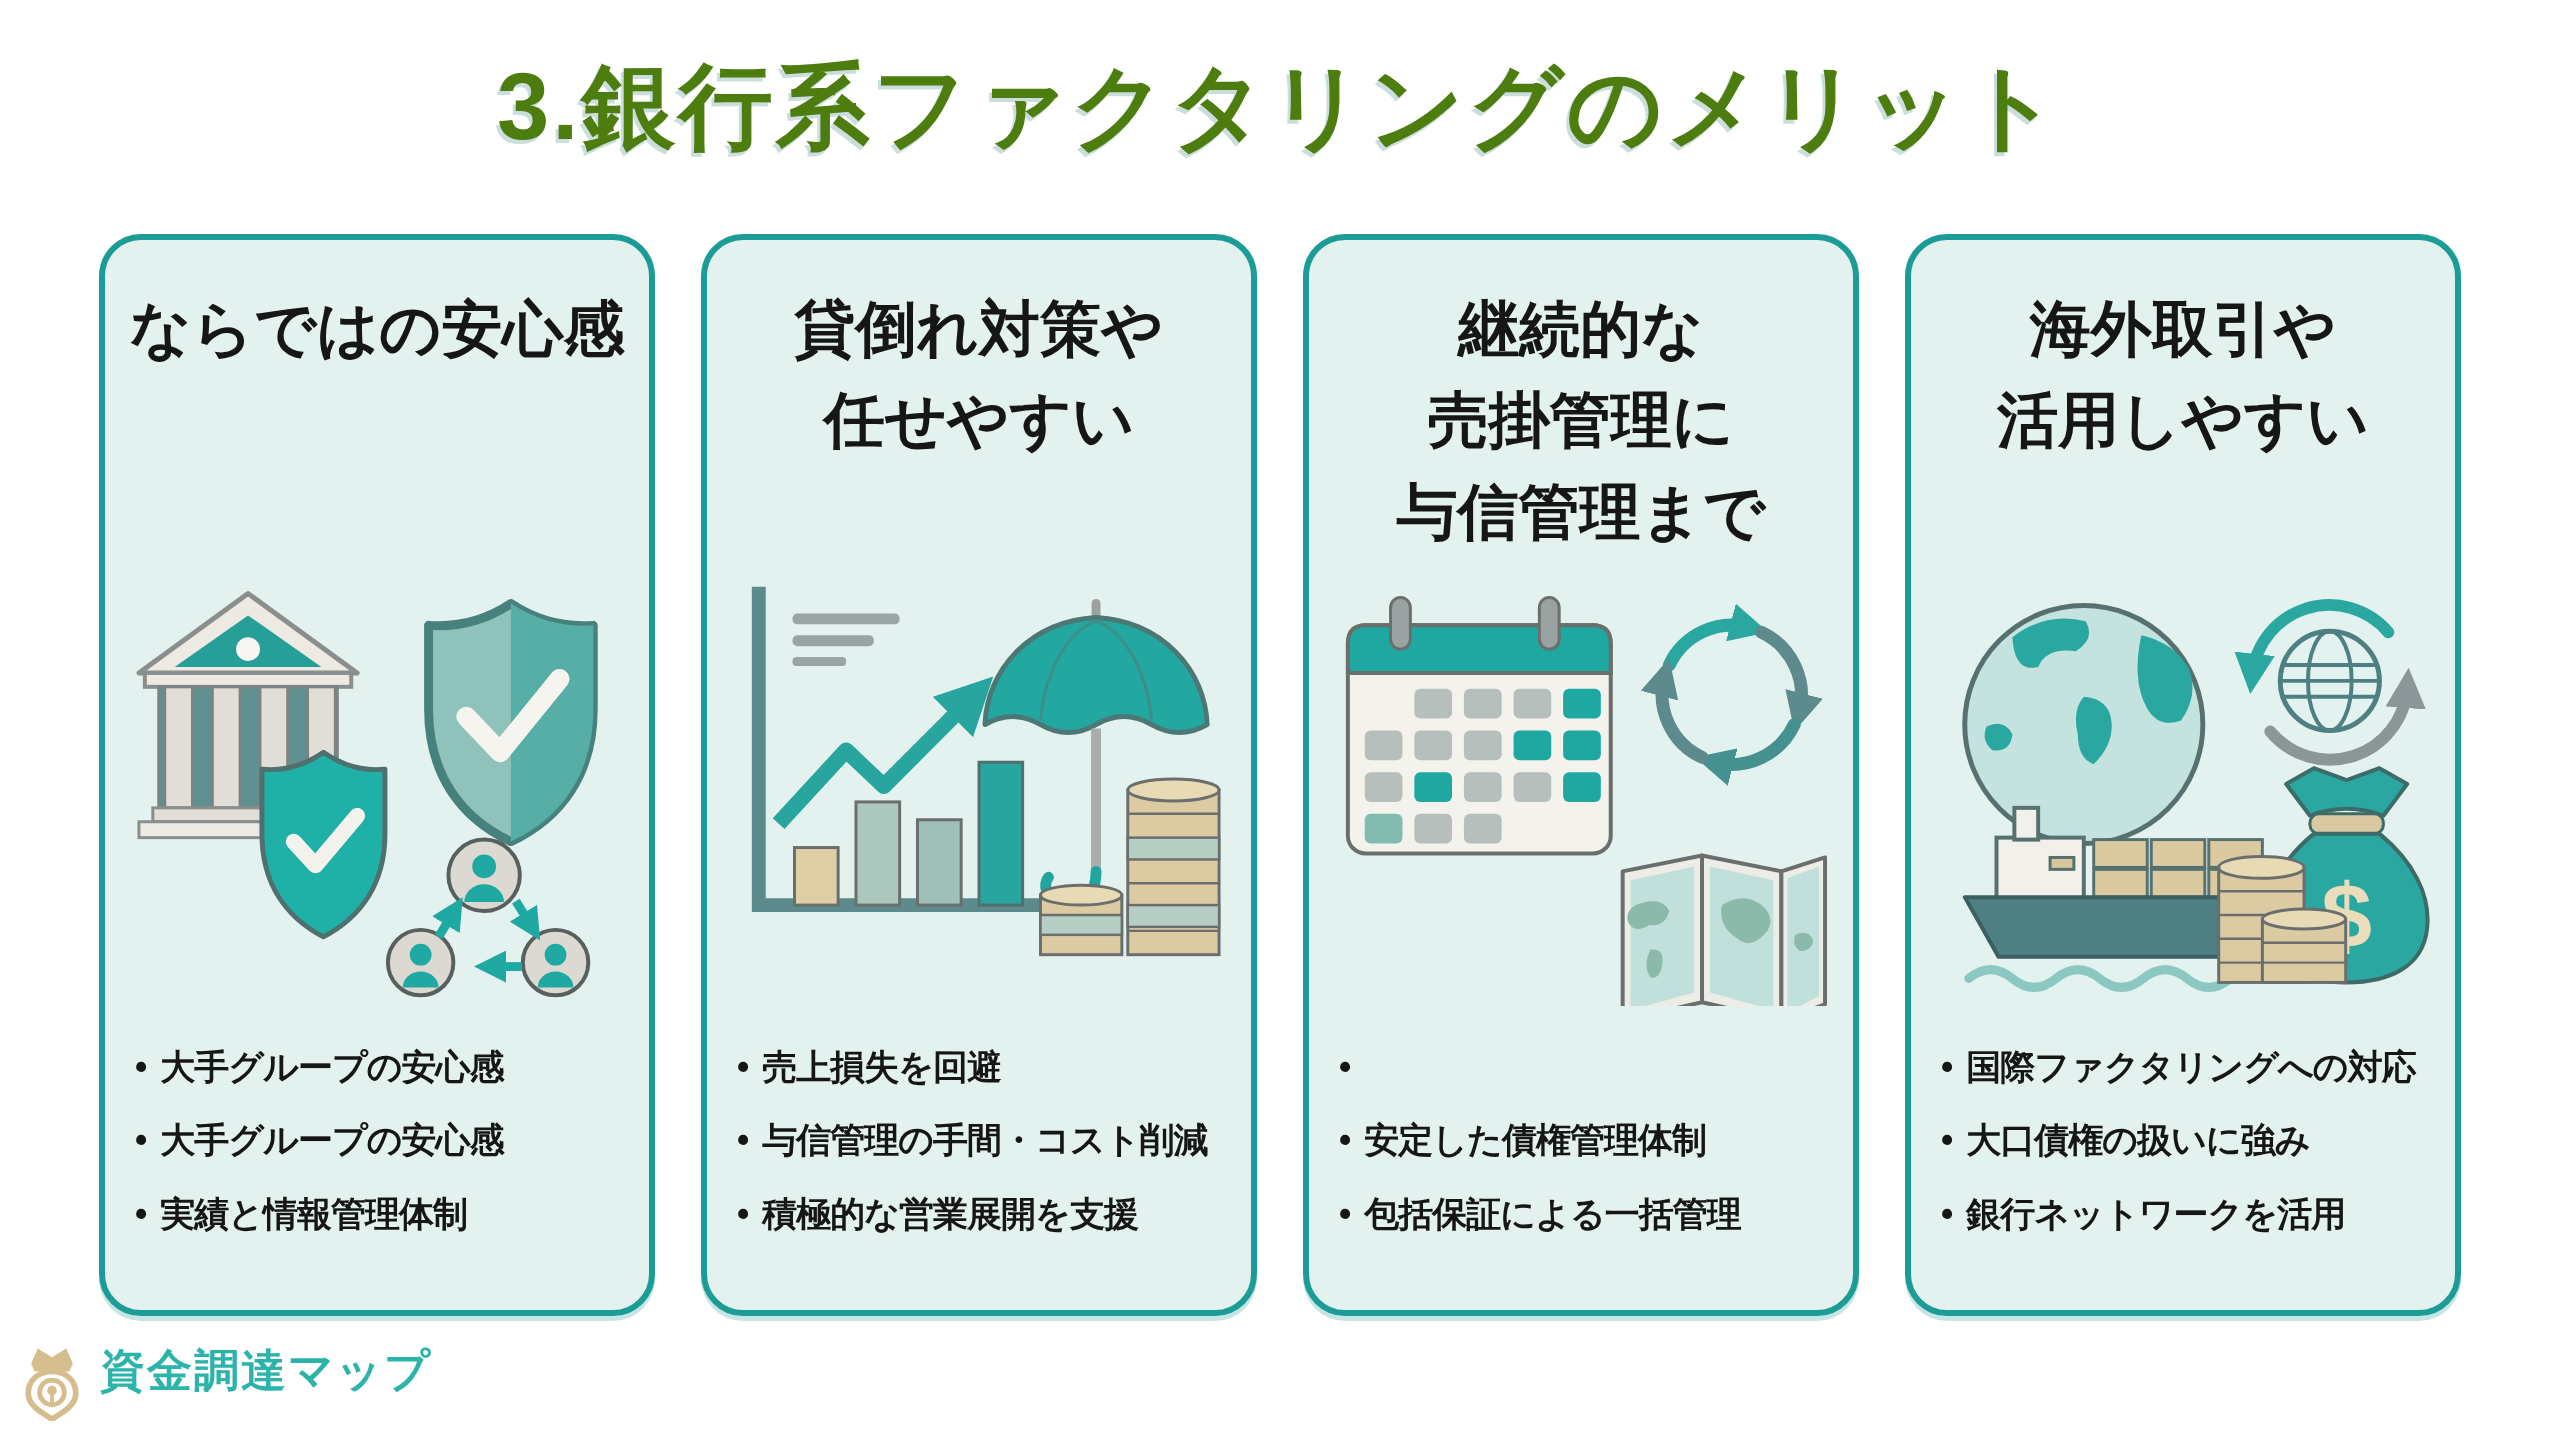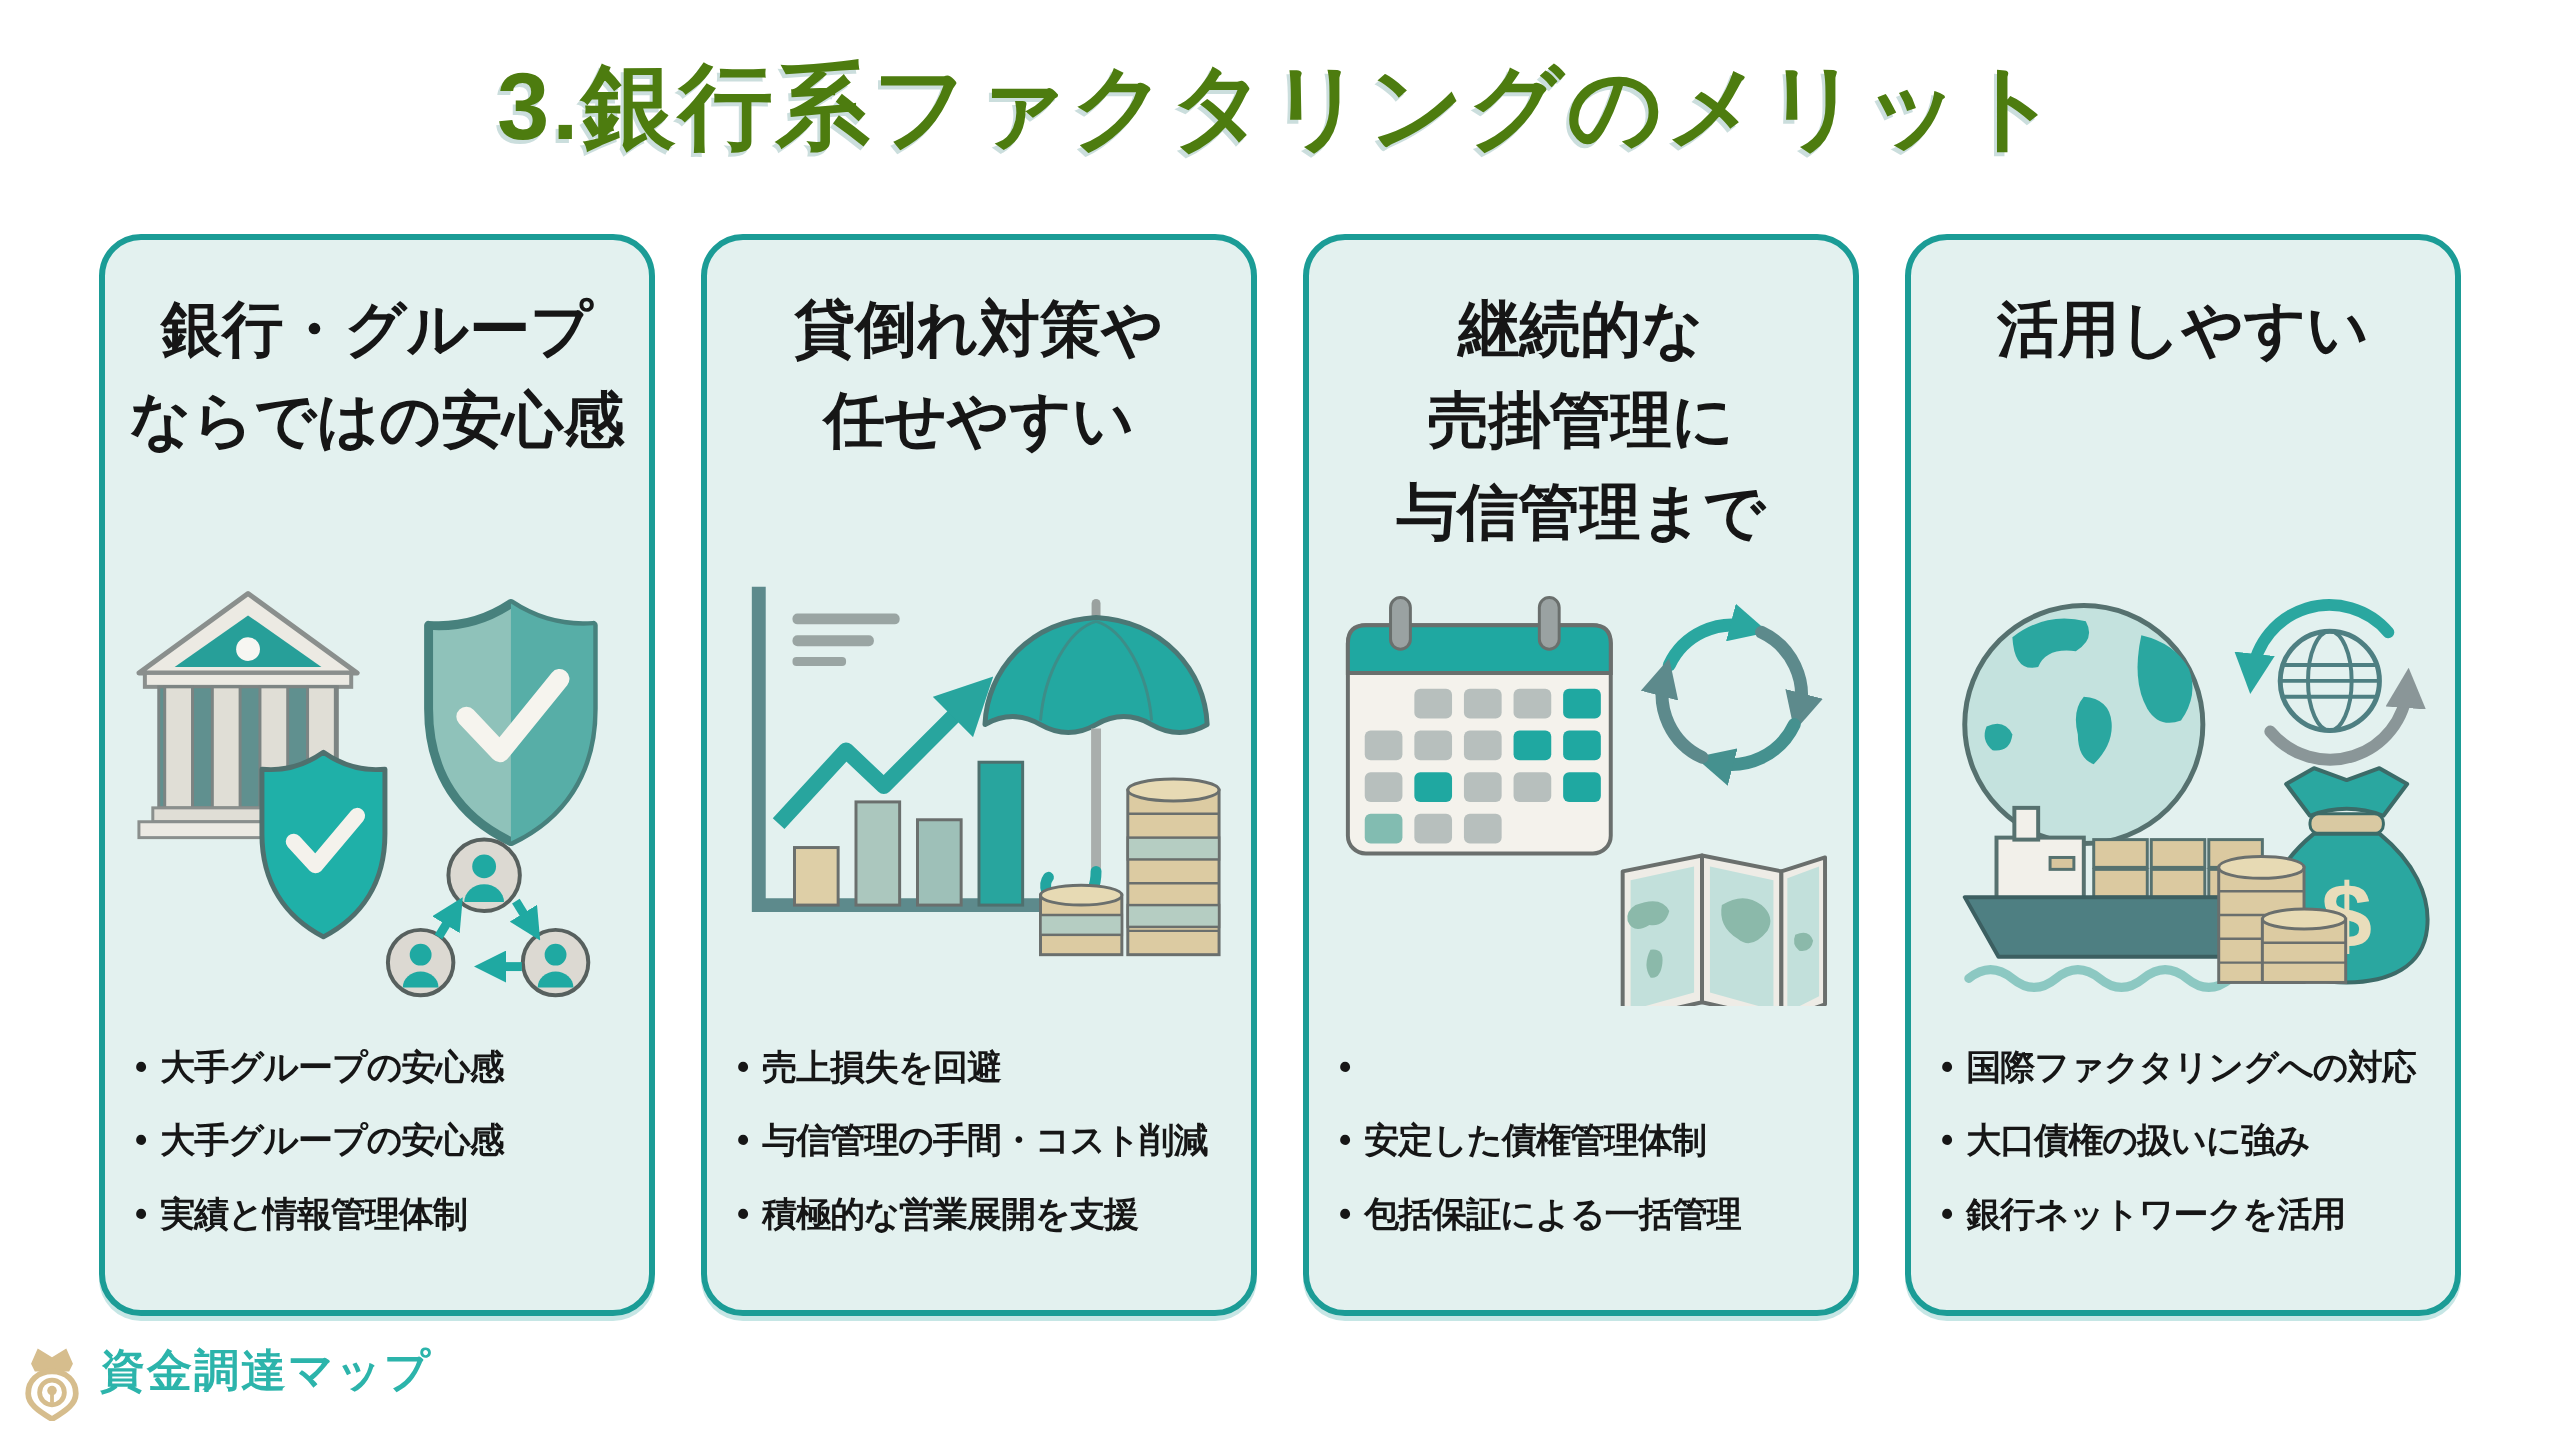--- a/index.html
+++ b/index.html
@@ -65,21 +65,20 @@
 </style>
 </head>
 <body>
 
 <h1 class="page-title">3.銀行系ファクタリングのメリット</h1>
 
 <div class="cards">
 
   <article class="card">
     <div class="card-title">
-      <div>銀行・グループ</div>
       <div>ならではの安心感</div>
     </div>
     <div class="illus">
       <svg viewBox="0 0 500 430">
         <defs>
           <marker id="c1a" viewBox="0 0 10 10" refX="5" refY="5" markerWidth="3.6" markerHeight="3.6" orient="auto">
               <path d="M0,0 L10,5 L0,10 Z" fill="#1fa9a2"></path>
             </marker>
         </defs>
         <g>
@@ -268,20 +267,21 @@
         </li>
       <li>
           <span class="dot">•</span>
           <span>包括保証による一括管理</span>
         </li>
     </ul>
   </article>
 
   <article class="card">
     <div class="card-title">
+      <div>海外取引や</div>
       <div>活用しやすい</div>
     </div>
     <div class="illus">
       <svg viewBox="0 0 500 430">
         <defs>
           <marker id="c4a" viewBox="0 0 10 10" refX="5" refY="5" markerWidth="3.4" markerHeight="3.4" orient="auto">
               <path d="M0,0 L10,5 L0,10 Z" fill="#2aa7a0"></path>
             </marker>
           <marker id="c4b" viewBox="0 0 10 10" refX="5" refY="5" markerWidth="3.4" markerHeight="3.4" orient="auto">
               <path d="M0,0 L10,5 L0,10 Z" fill="#8a9698"></path>

